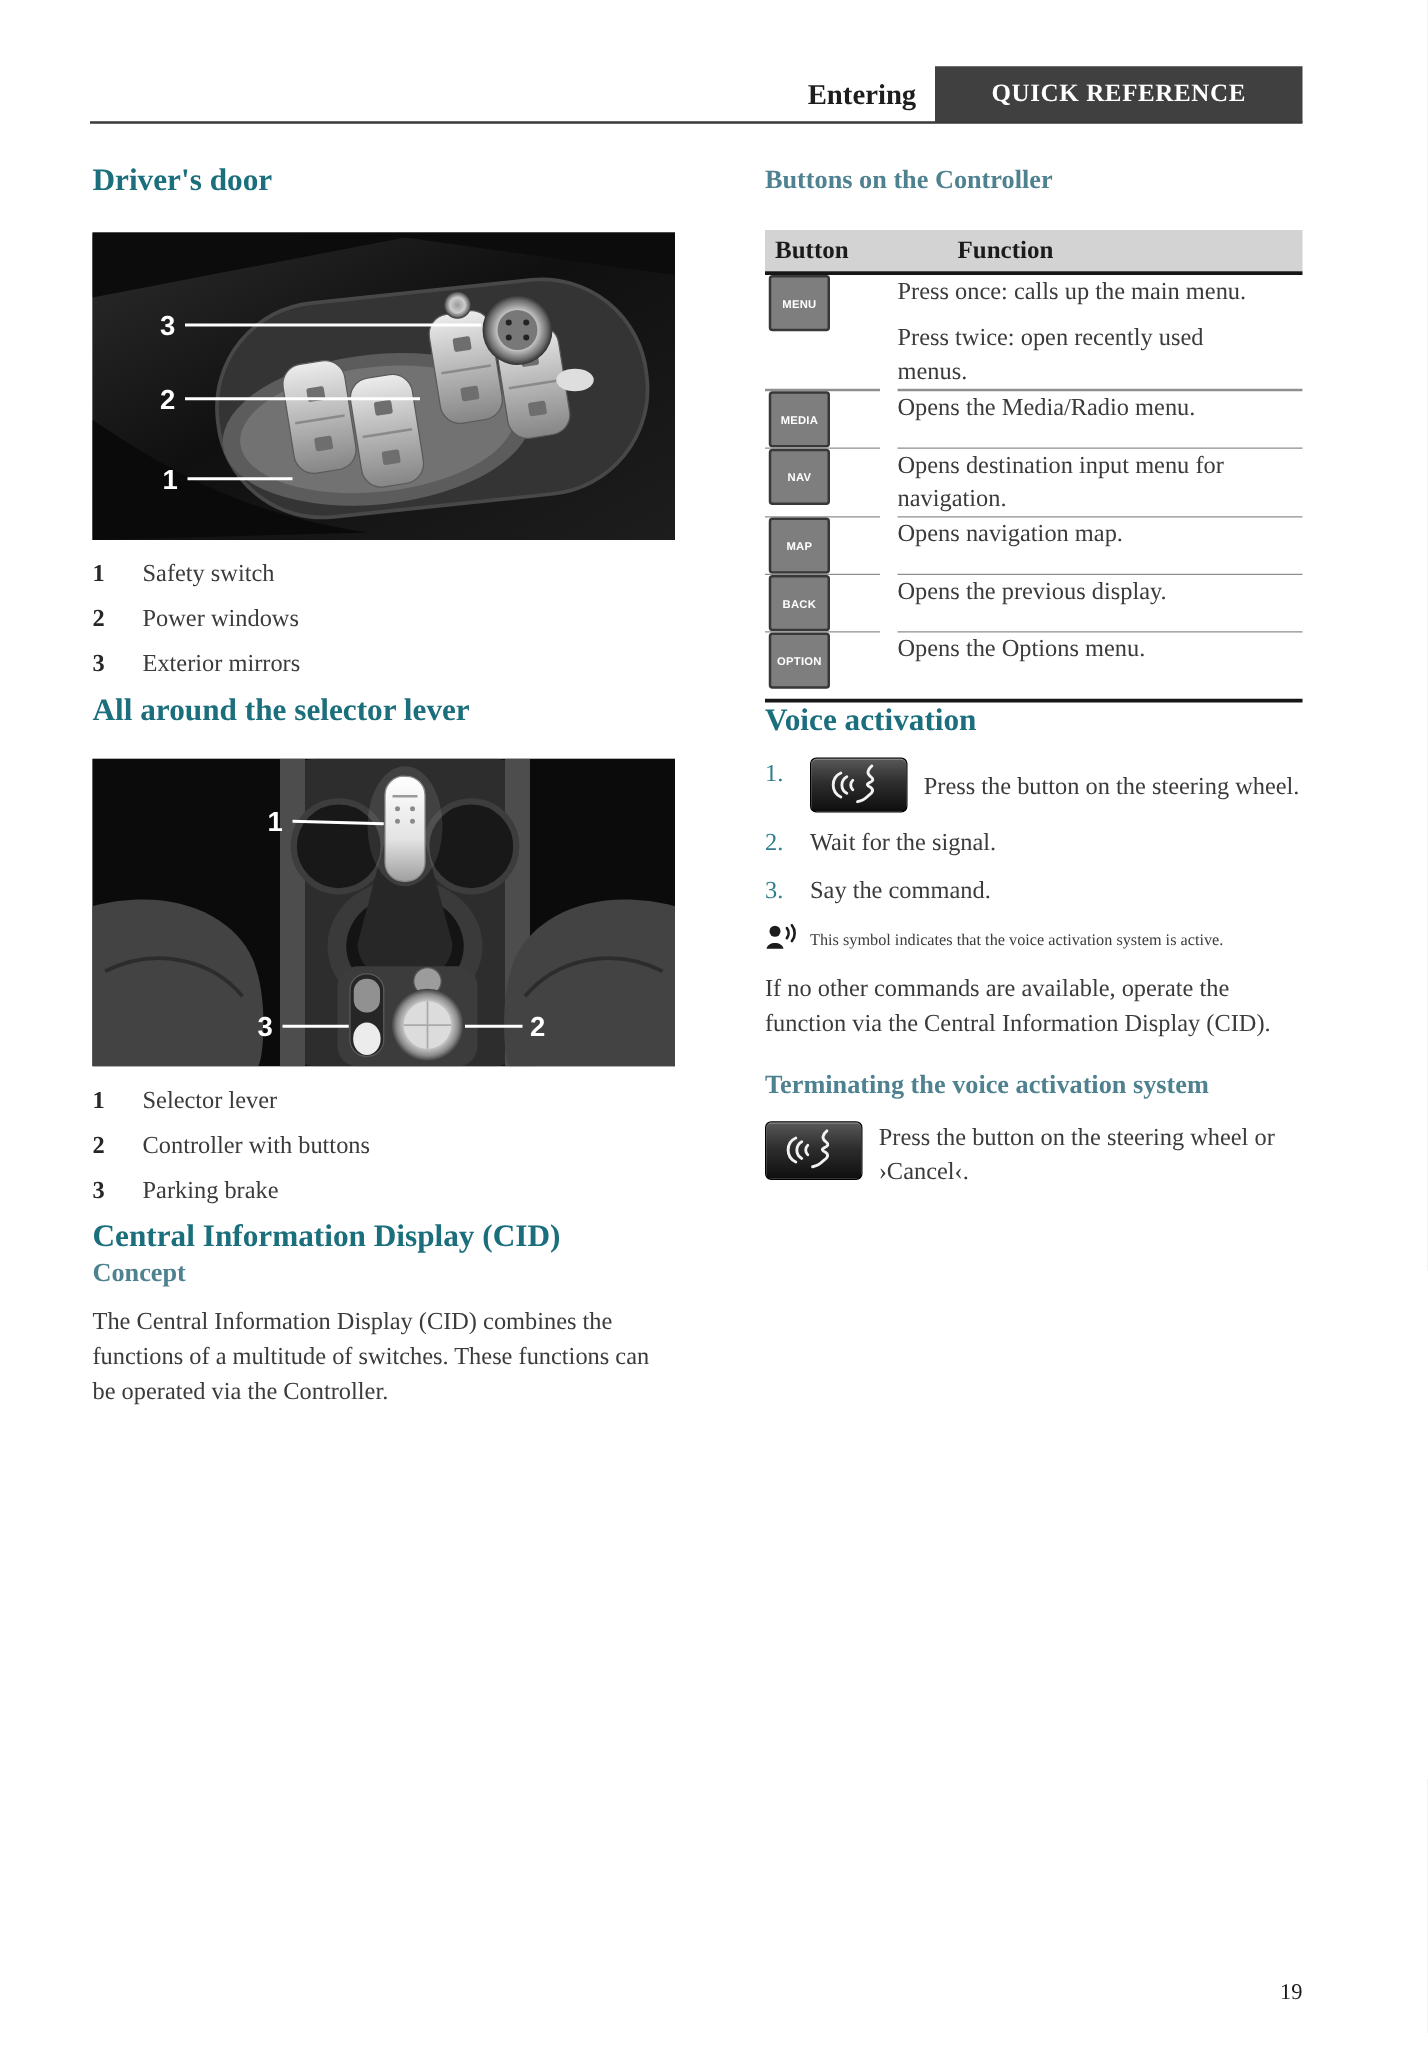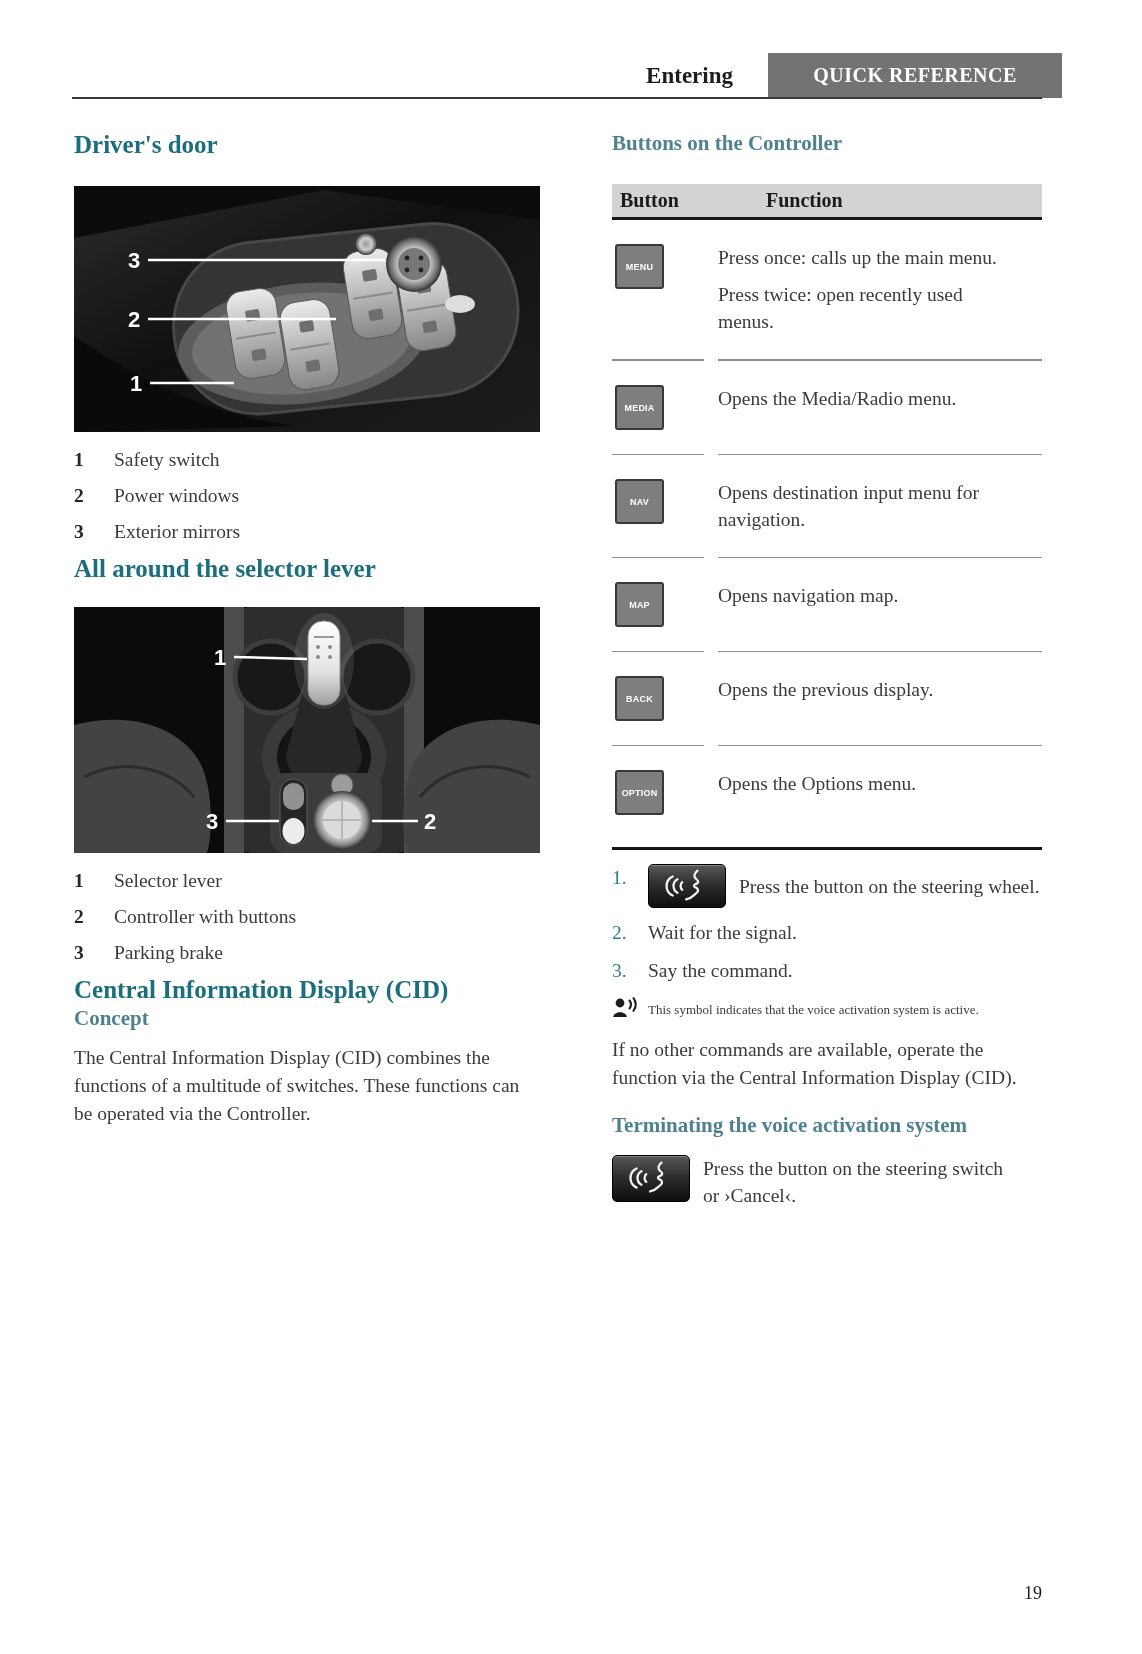--- a/index.html
+++ b/index.html
@@ -2,23 +2,23 @@
 <html><head>
 <meta charset="utf-8">
 <style>
   html,body{margin:0;padding:0;background:#e9e9e9;}
   .page{position:relative;width:1142px;height:1654px;background:#ffffff;margin:0 auto;
         font-family:"Liberation Serif","DejaVu Serif",serif;color:#3b3b3b;overflow:hidden;}
 
   
   .hdr-tab{position:absolute;top:55px;right:409px;height:42px;line-height:42px;
            font-size:23px;font-weight:bold;color:#1d1d1d;}
-  .hdr-banner{position:absolute;left:748px;top:53px;width:294px;height:45px;background:#737373;
+  .hdr-banner{position:absolute;left:748px;top:53px;width:294px;height:45px;background:#404040;
               color:#fff;font-size:20px;font-weight:bold;letter-spacing:.5px;
-              display:flex;align-items:center;justify-content:center;margin-left:20px;}
+              display:flex;align-items:center;justify-content:center;}
   .hdr-rule{position:absolute;left:72px;top:97px;width:970px;height:2px;background:#3a3a3a;}
 
   
   .col-left{position:absolute;left:74px;top:130px;width:466px;}
   .col-right{position:absolute;left:612px;top:130px;width:430px;}
 
   h2.sec{font-size:25px;line-height:30px;font-weight:bold;color:#1b6e7c;margin:0;}
   h3.sub{font-size:21px;line-height:27px;font-weight:bold;color:#4f8290;margin:0;}
 
   .photo{display:block;width:466px;height:246px;margin-top:26px;background:#000;}
@@ -31,21 +31,21 @@
   .h2-gap1{margin-top:44px;}
   .h2-gap2{margin-top:48px;}
   .sub-gap{margin-top:36px;}
   .body-text{font-size:19.5px;line-height:28px;margin:12px 0 0;}
 
   
   .ctable{margin-top:27px;}
   .thead{display:grid;grid-template-columns:106px 1fr;background:#d3d3d3;
          font-size:20px;font-weight:bold;color:#1b1b1b;padding:5px 0 5px 8px;gap:40px;}
   .thead-rule{height:3px;background:#161616;}
-  .trow{display:grid;grid-template-columns:106px 1fr;padding:24px 0;align-items:start;}
+  .trow{display:grid;grid-template-columns:106px 1fr;padding:0 0;align-items:start;}
   .btn-wrap{padding-left:3px;}
   .ctrl-btn{width:49px;height:45px;box-sizing:border-box;background:#7e7e7e;border:2px solid #383838;
             border-radius:3px;color:#fff;font-family:"Liberation Sans",sans-serif;font-size:9px;
             font-weight:bold;letter-spacing:.2px;display:flex;align-items:center;justify-content:center;}
   .fn-cell{max-width:305px;font-size:19.5px;line-height:27px;}
   .fn-cell p{margin:0 0 10px;}
   .fn-cell p:last-child{margin-bottom:0;}
   .row-sep{display:flex;gap:14px;height:1px;}
   .row-sep span{display:block;height:1px;background:#8f8f8f;}
   .row-sep .s1{width:92px;}
@@ -349,20 +349,21 @@
         <div class="btn-wrap">
             <span class="ctrl-btn">OPTION</span>
           </div>
         <div class="fn-cell">
           <p>Opens the Options menu.</p>
         </div>
       </div>
       <div class="table-end"></div>
     </div>
 
+    <h2 class="sec voice-title">Voice activation</h2>
 
     <div class="steps">
       <div class="step">
         <span class="step-num">1.</span>
         <div>
           <span class="voice-btn"><svg viewBox="0 0 78 44">
             <g stroke="#f2f2f2" stroke-width="2.4" fill="none" stroke-linecap="round">
               <path d="M24,12 a11,11 0 0 0 0,20"></path>
               <path d="M29,15 a8,8 0 0 0 0,14"></path>
               <path d="M34,18 a5.5,5.5 0 0 0 0,8"></path>
@@ -398,18 +399,18 @@
       <span class="voice-btn">
           <svg viewBox="0 0 78 47">
         <g stroke="#f2f2f2" stroke-width="2.4" fill="none" stroke-linecap="round">
           <path d="M24,13 a11,11 0 0 0 0,20"></path>
           <path d="M29,16 a8,8 0 0 0 0,14"></path>
           <path d="M34,19 a5.5,5.5 0 0 0 0,8"></path>
           <path d="M50,7 Q44,12 49,16 Q53,19 48,21 Q44,23 49,25 Q53,28 47,32 Q43,36 38,37"></path>
         </g>
       </svg>
         </span>
-      <div class="term-text">Press the button on the steering switch or ›Cancel‹.</div>
+      <div class="term-text">Press the button on the steering wheel or ›Cancel‹.</div>
     </div>
   </div>
 
   <div class="page-num">19</div>
 </div>
 
 </body></html>

